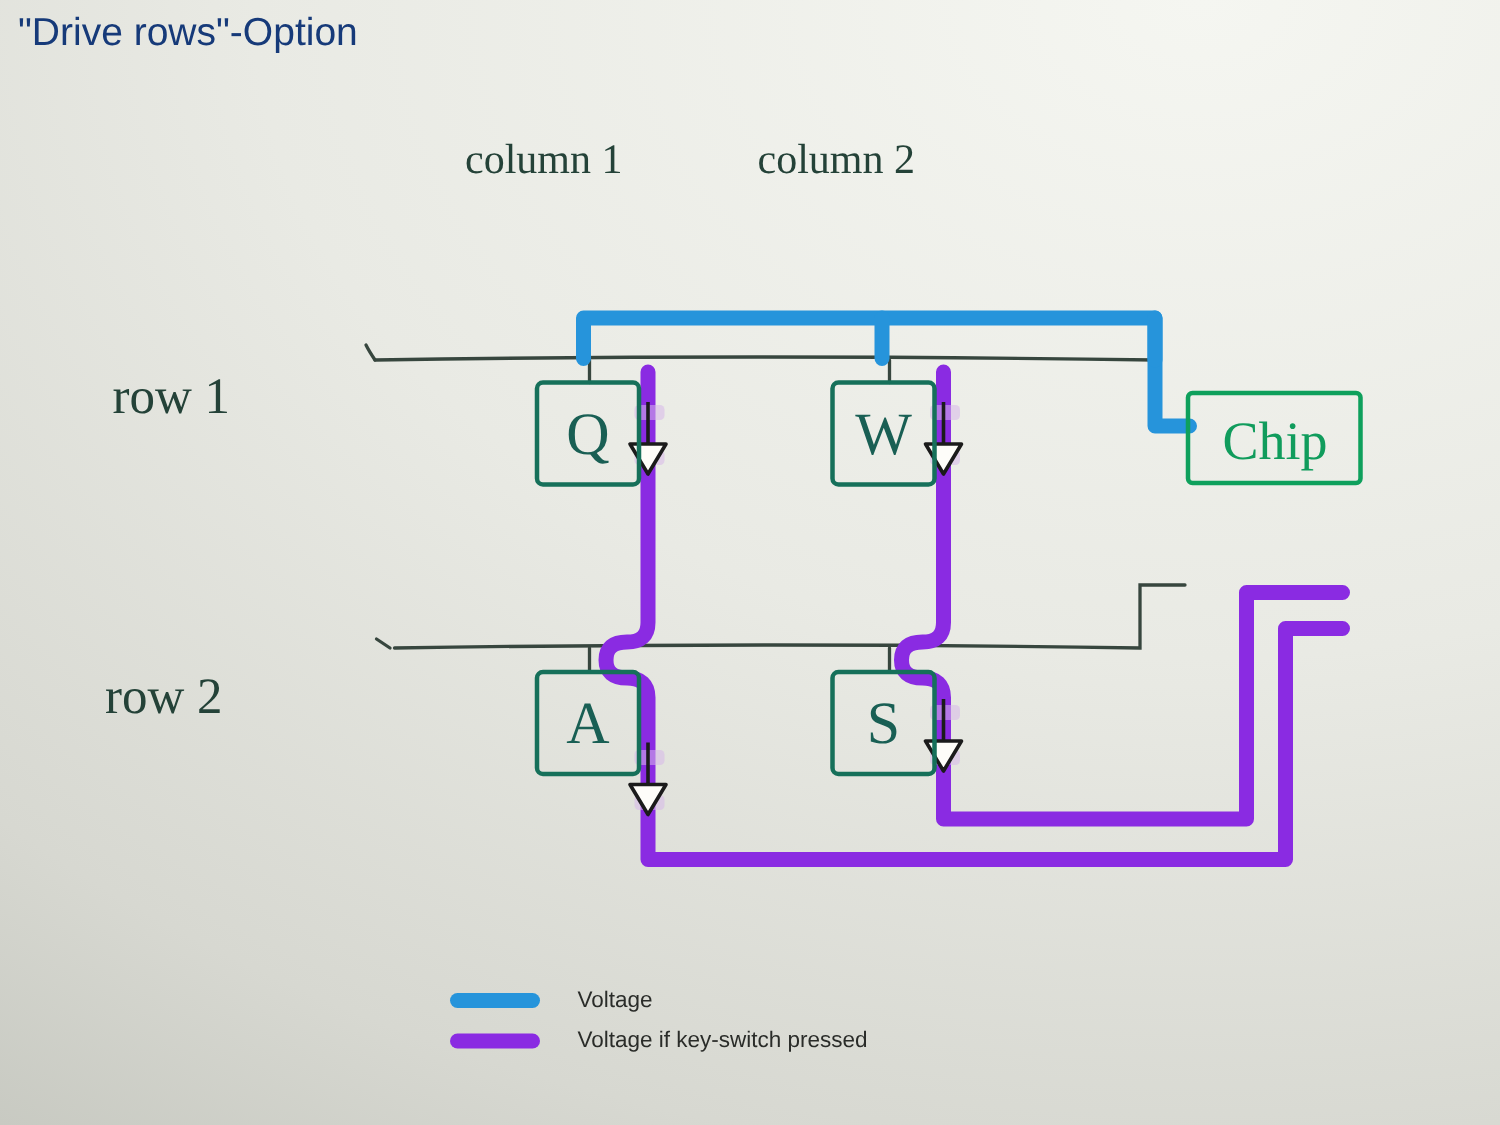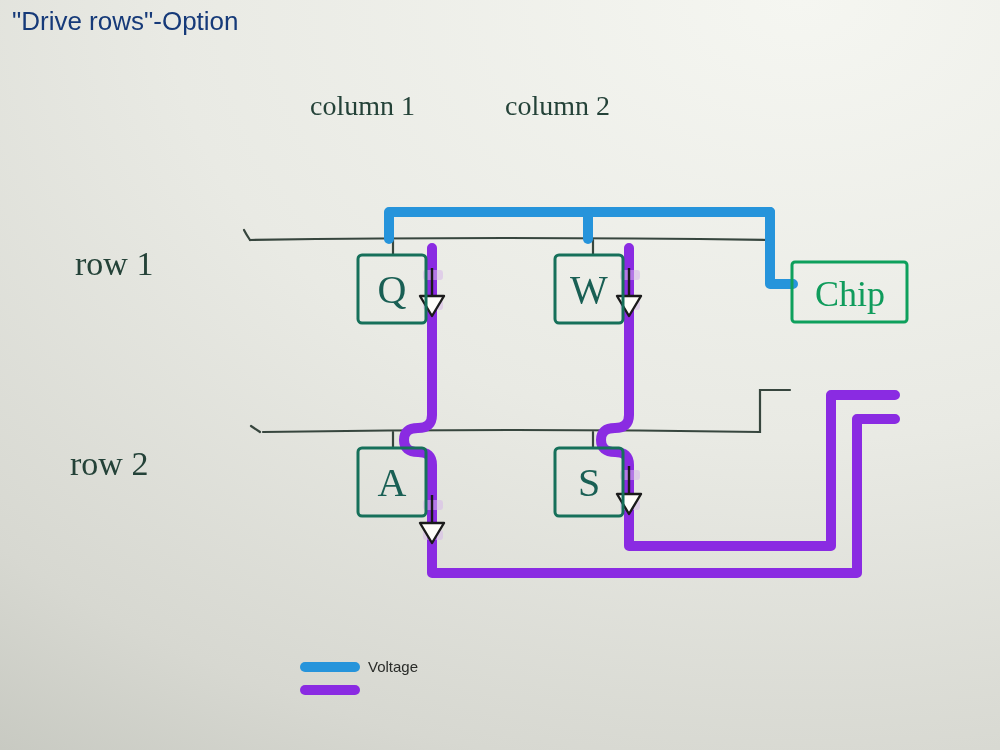--- a/index.html
+++ b/index.html
@@ -30,21 +30,21 @@
   .legend {
     position: absolute;
     left: 300px;
     top: 658px;
     font-size: 15px;
     color: #2a2c29;
   }
   .legend-row {
     display: flex;
     align-items: center;
-    gap: 8px;
+    gap: 25px;
     margin-bottom: 10px;
   }
   .legend-swatch {
     width: 60px;
     height: 10px;
     border-radius: 5px;
   }
   .swatch-blue { background: #2694db; }
   .swatch-purple { background: #8a2be2; }
 
@@ -235,16 +235,17 @@
 
 </svg>
 
 <div class="legend">
   <div class="legend-row">
     <div class="legend-swatch swatch-blue"></div>
     <span>Voltage</span>
   </div>
   <div class="legend-row">
     <div class="legend-swatch swatch-purple"></div>
+    <span>Voltage if key-switch pressed</span>
   </div>
 </div>
 
 </div>
 
 </body></html>

